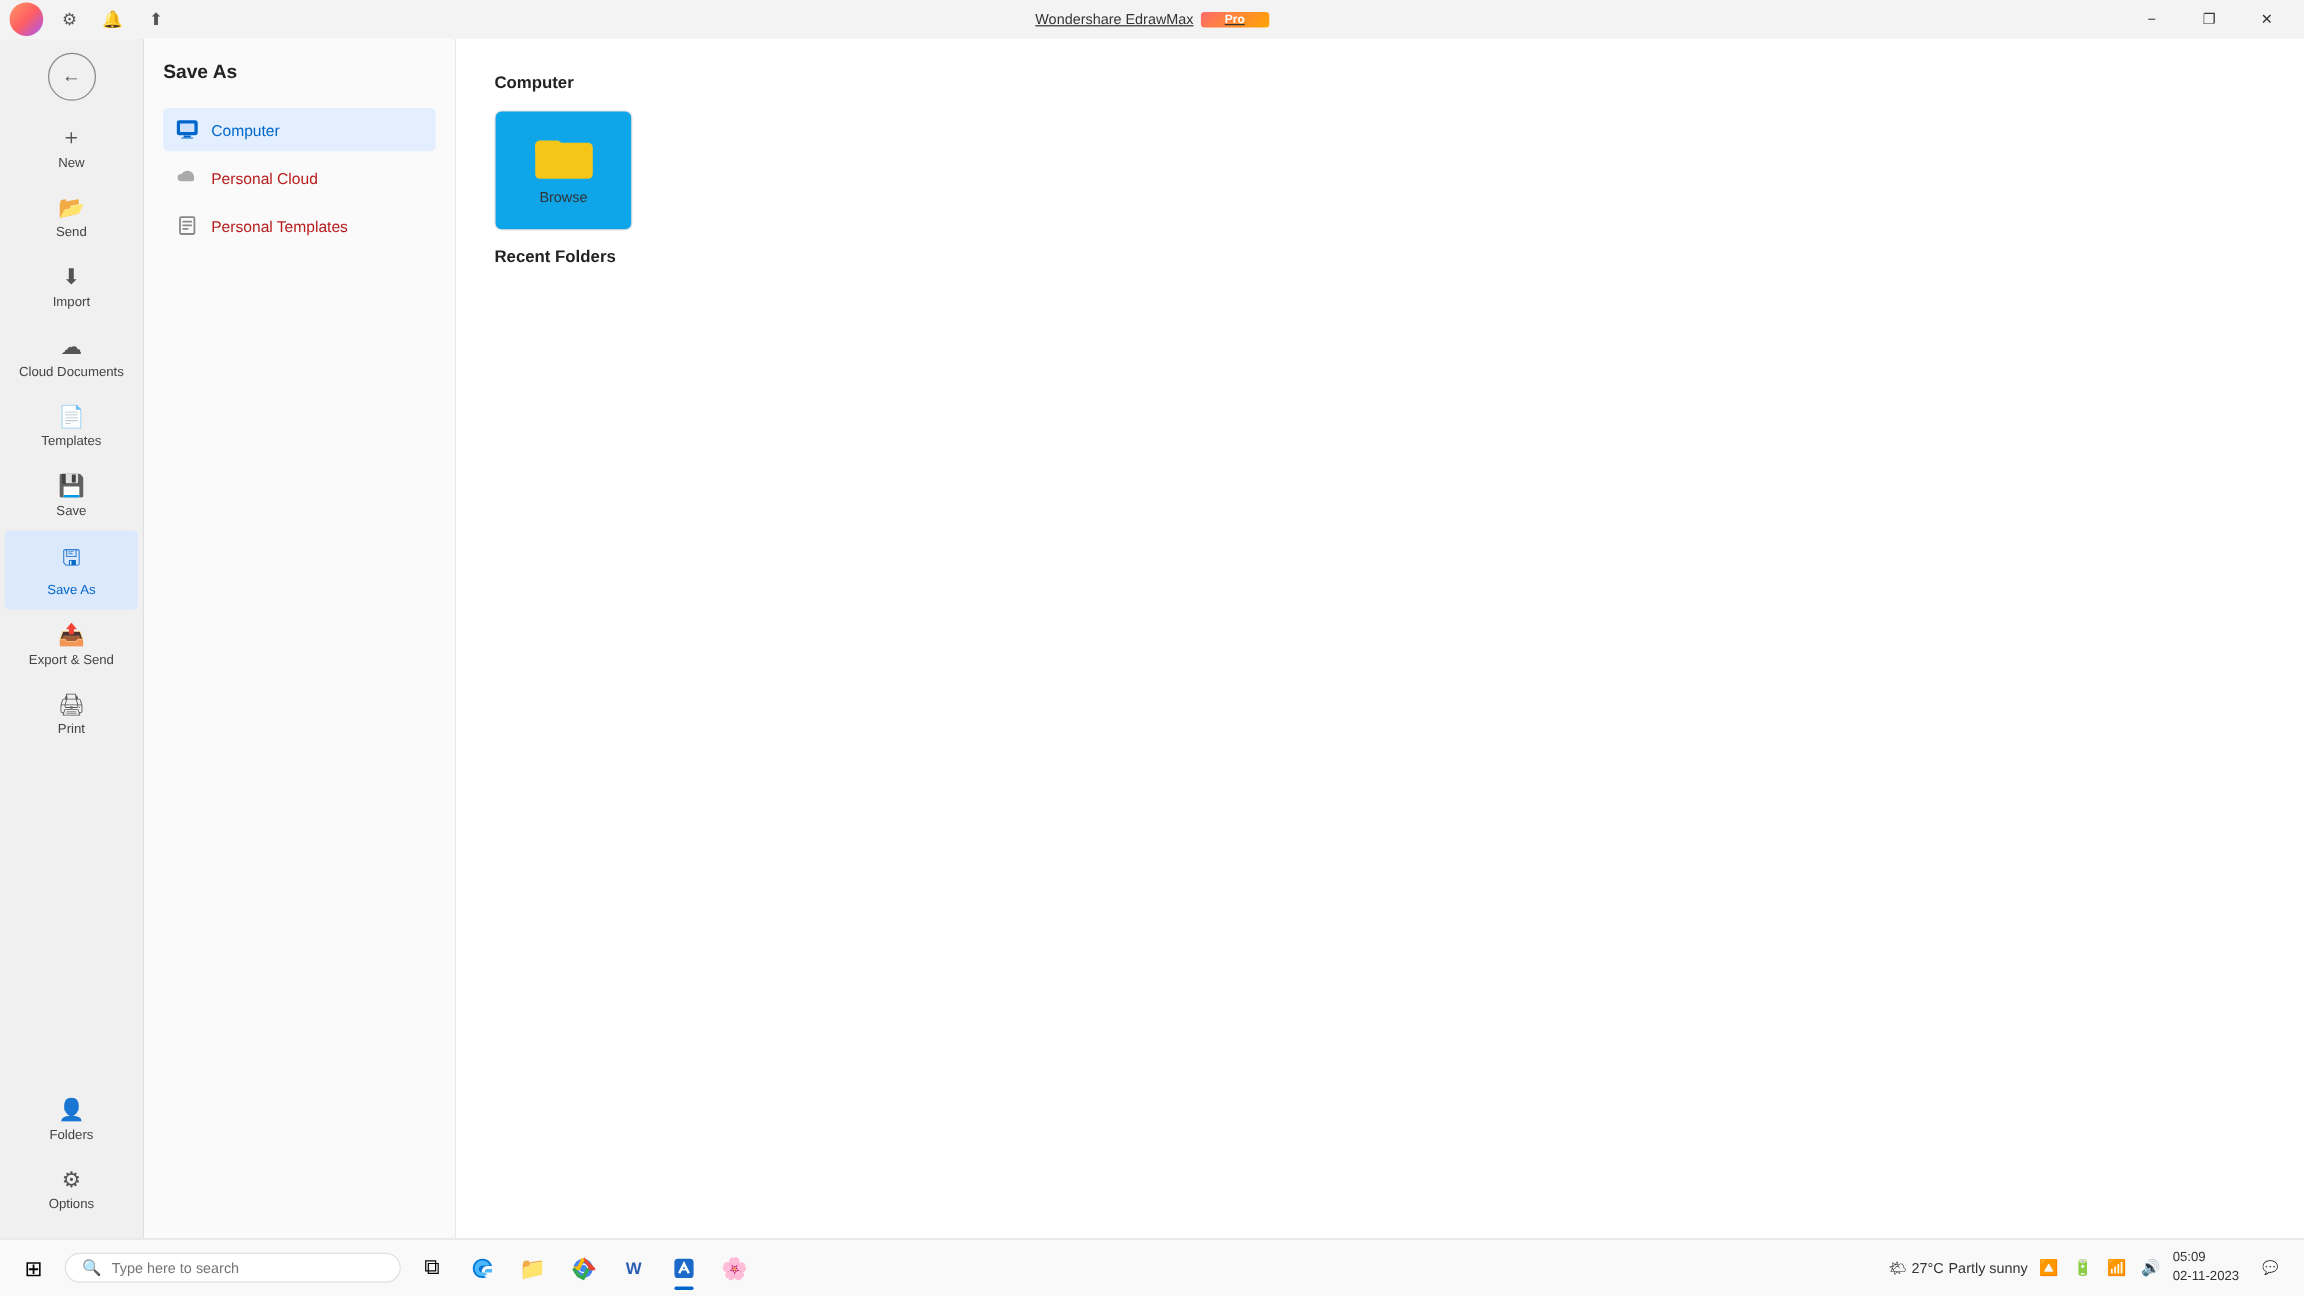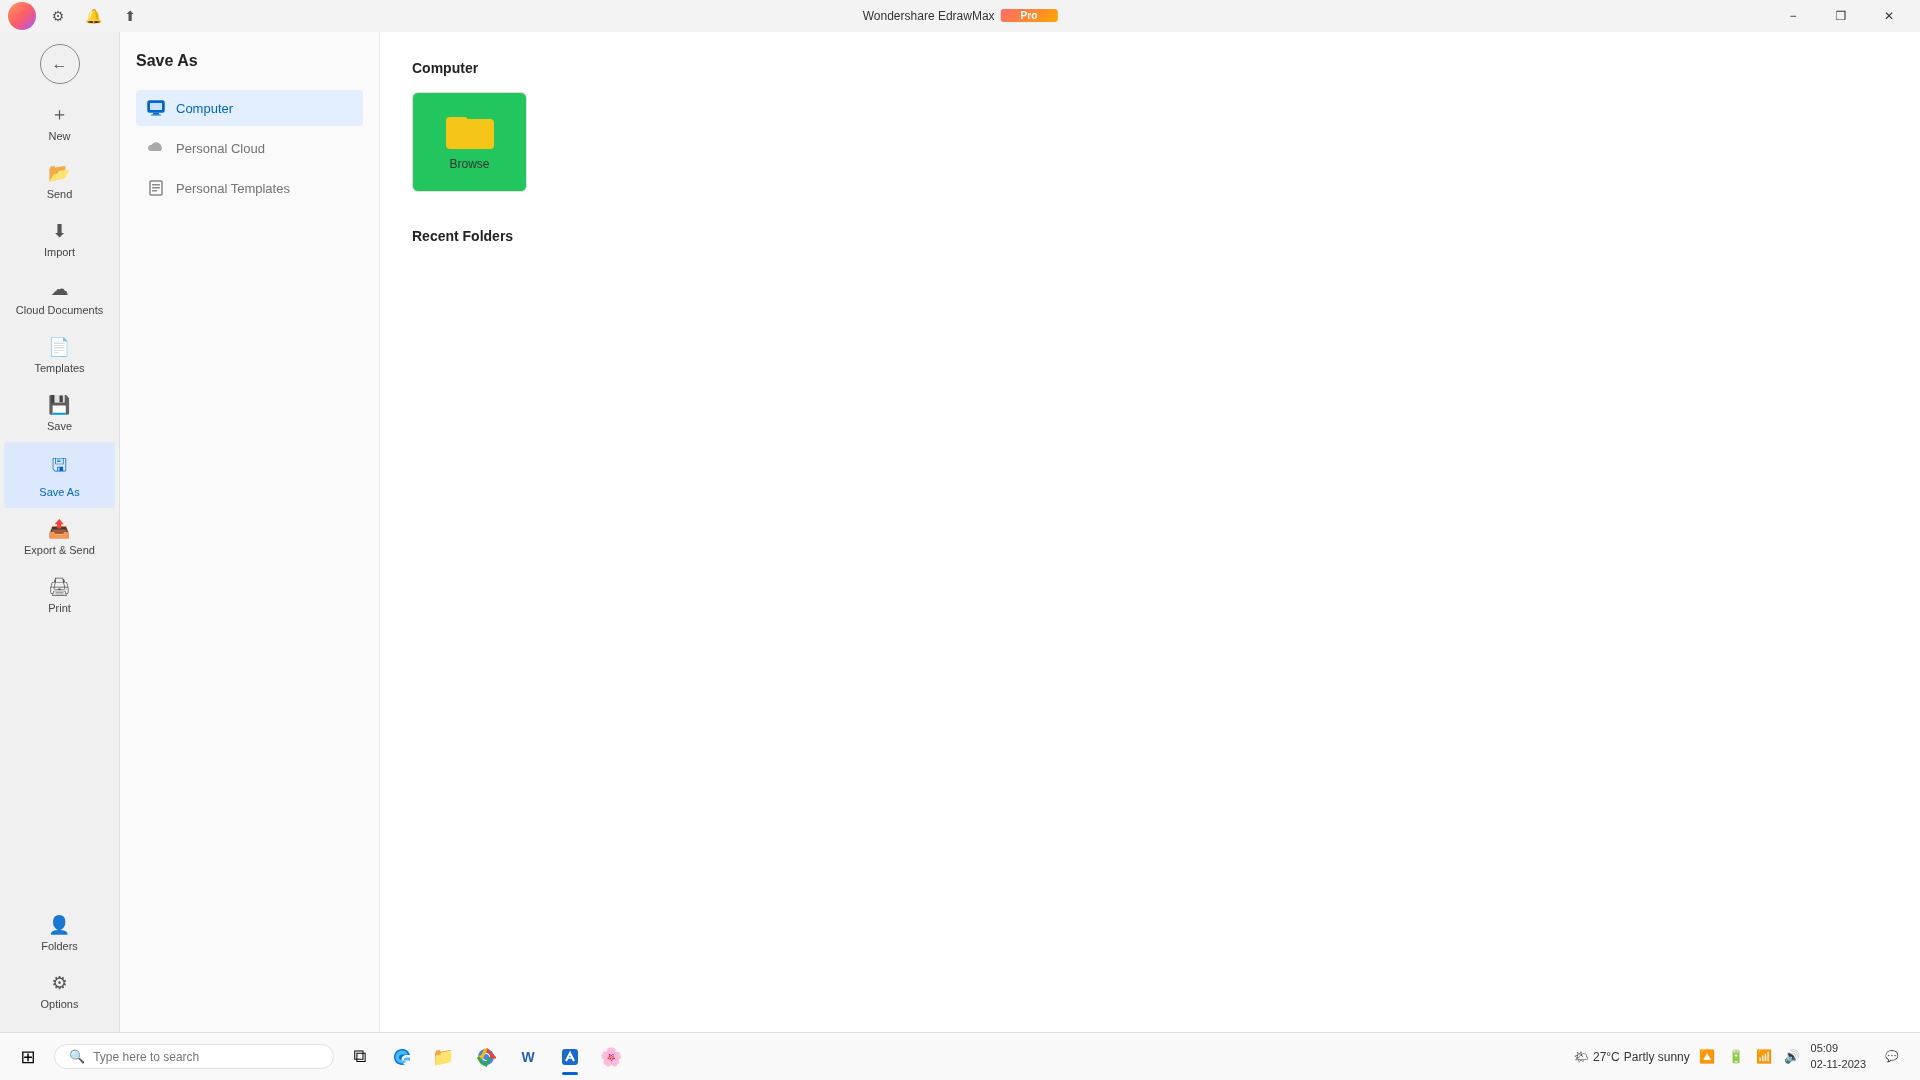--- a/index.html
+++ b/index.html
@@ -23,22 +23,23 @@
       padding: 0 8px;
       position: relative;
     }
     .title-bar-title {
       position: absolute;
       left: 50%;
       transform: translateX(-50%);
       font-size: 12px;
       color: #333;
       display: flex;
-      align-items: flex-start;
+      align-items: flex-end;
       gap: 6px;
+      text-decoration: underline;
     }
     .pro-badge {
       background: linear-gradient(135deg, #ff6b6b, #ffa500);
       color: white;
       font-size: 10px;
       font-weight: bold;
       padding: 1px 20px;
       border-radius: 3px;
     }
     .title-bar-controls {
@@ -153,21 +154,21 @@
       margin-bottom: 20px;
     }
     .save-option {
       display: flex;
       align-items: center;
       gap: 10px;
       padding: 8px 10px;
       border-radius: 4px;
       cursor: pointer;
       font-size: 13px;
-      color: #737373;
+      color: #b91c1c;
       margin-bottom: 4px;
     }
     .save-option.active {
       background: #e3eeff;
       color: #0066cc;
     }
     .save-option-icon {
       width: 20px;
       height: 20px;
       display: flex;
@@ -195,22 +196,22 @@
       width: 115px;
       height: 100px;
       border: 1px solid #e0e0e0;
       border-radius: 6px;
       display: flex;
       flex-direction: column;
       align-items: center;
       justify-content: center;
       cursor: pointer;
       gap: 8px;
-      background: #22c55e;
-      margin-bottom: 36px;
+      background: #0ea5e9;
+      margin-bottom: 13px;
     }
     .folder-icon {
       width: 48px;
       height: 36px;
       position: relative;
     }
     .folder-icon::before {
       content: '';
       position: absolute;
       bottom: 0;

